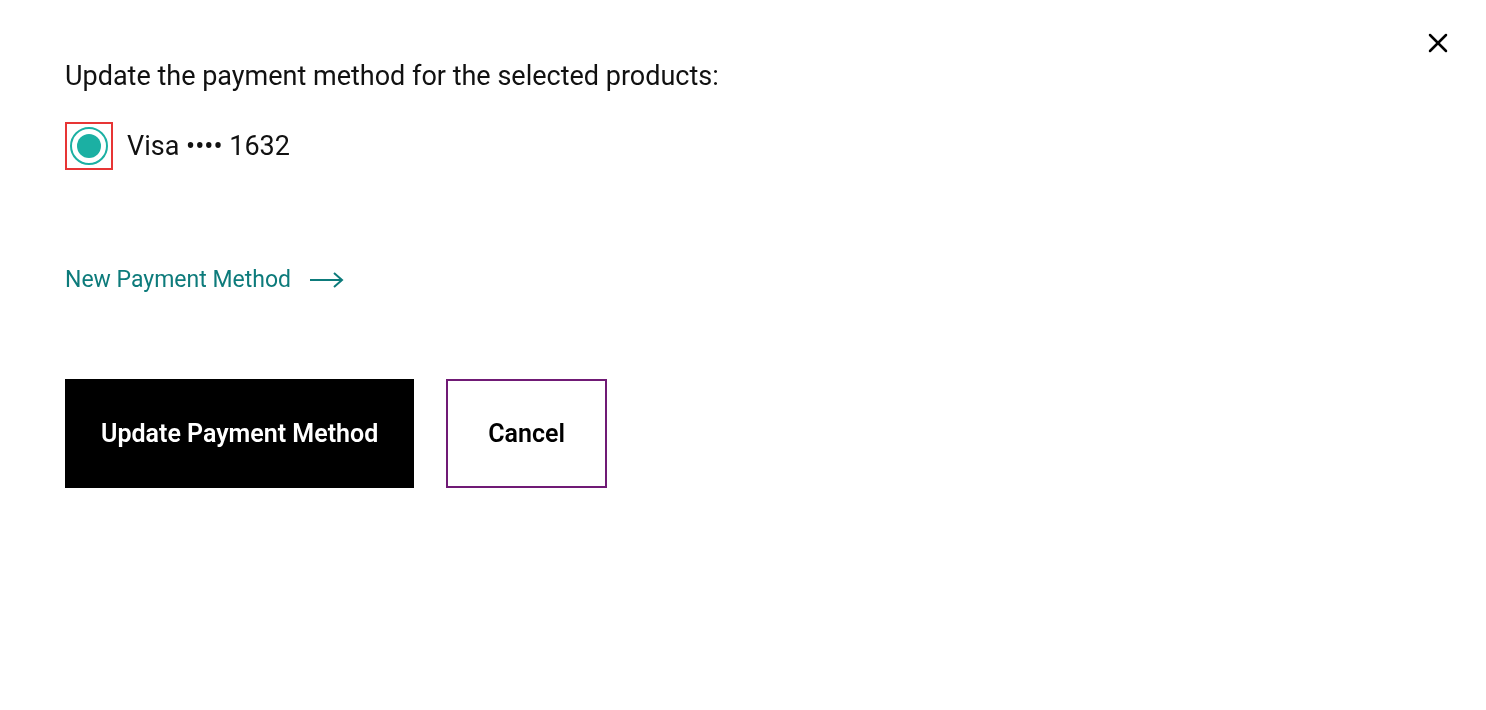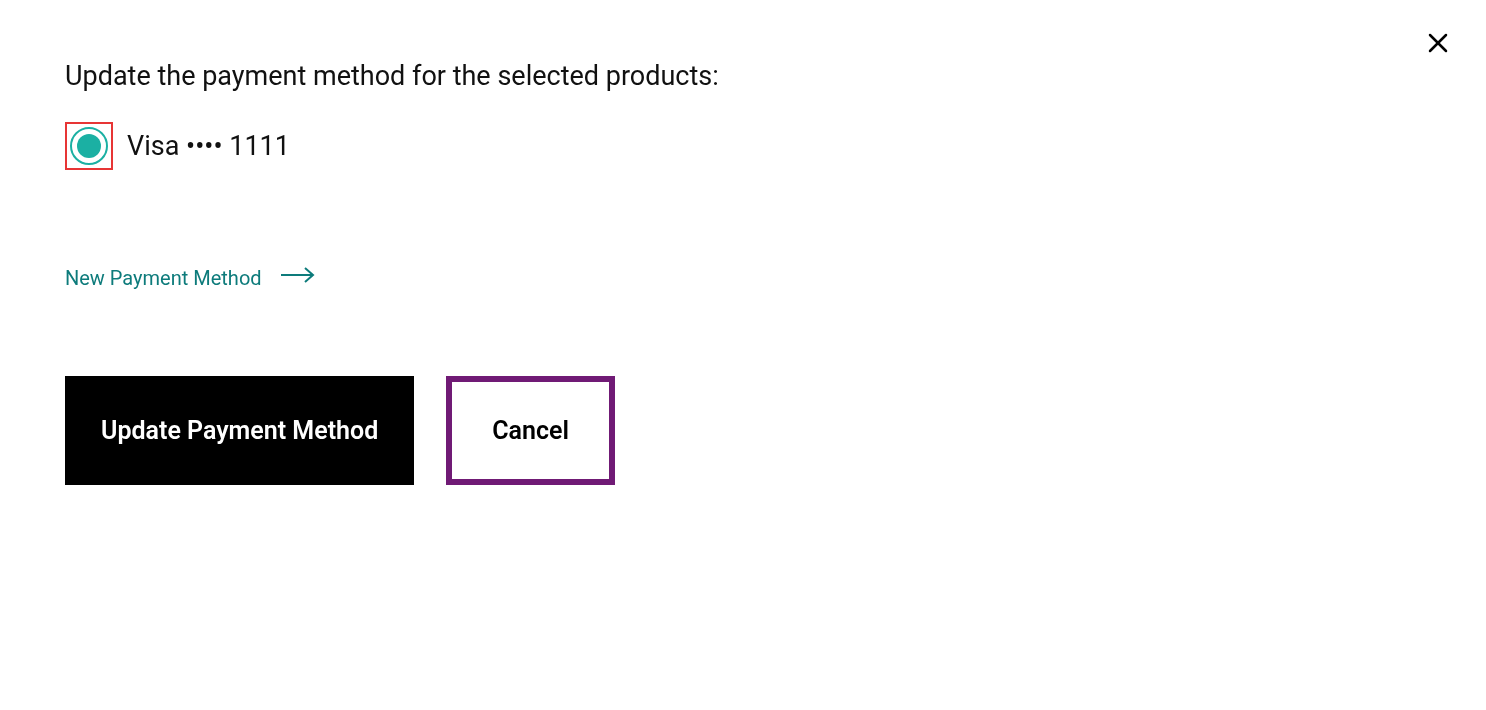--- a/index.html
+++ b/index.html
@@ -92,24 +92,24 @@
     }
     
     .payment-label {
       font-size: 27px;
       color: #111;
       margin-left: 4px;
     }
     
     .new-payment-link {
       display: inline-flex;
-      align-items: flex-start;
+      align-items: center;
       gap: 18px;
       color: #0d7b7b;
-      font-size: 20px;
+      font-size: 23px;
       text-decoration: none;
       cursor: pointer;
       margin-bottom: 86px;
     }
     
     .arrow-icon {
       display: inline-flex;
       align-items: center;
     }
     
@@ -130,21 +130,21 @@
       padding: 40px 36px;
       font-size: 25px;
       font-weight: 600;
       cursor: pointer;
       font-family: inherit;
     }
     
     .btn-secondary {
       background: #fff;
       color: #000;
-      border: 6px solid #701a75;
+      border: 2px solid #701a75;
       padding: 25px 40px;
       font-size: 25px;
       font-weight: 600;
       cursor: pointer;
       font-family: inherit;
     }
   </style>
 </head>
 <body>
 
@@ -161,21 +161,21 @@
   
   
   <p class="dialog-description">Update the payment method for the selected products:</p>
   
   <div class="payment-option">
     <div class="radio-wrapper">
       <div class="radio-outer">
         <div class="radio-inner"></div>
       </div>
     </div>
-    <span class="payment-label">Visa •••• 1111</span>
+    <span class="payment-label">Visa •••• 1632</span>
   </div>
   
   <a class="new-payment-link">
     <span>New Payment Method</span>
     <span class="arrow-icon">
       <svg viewBox="0 0 36 18" fill="none" stroke="#0d7b7b" stroke-width="2">
         <line x1="1" y1="9" x2="33" y2="9"></line>
         <polyline points="25,2 33,9 25,16"></polyline>
       </svg>
     </span>

